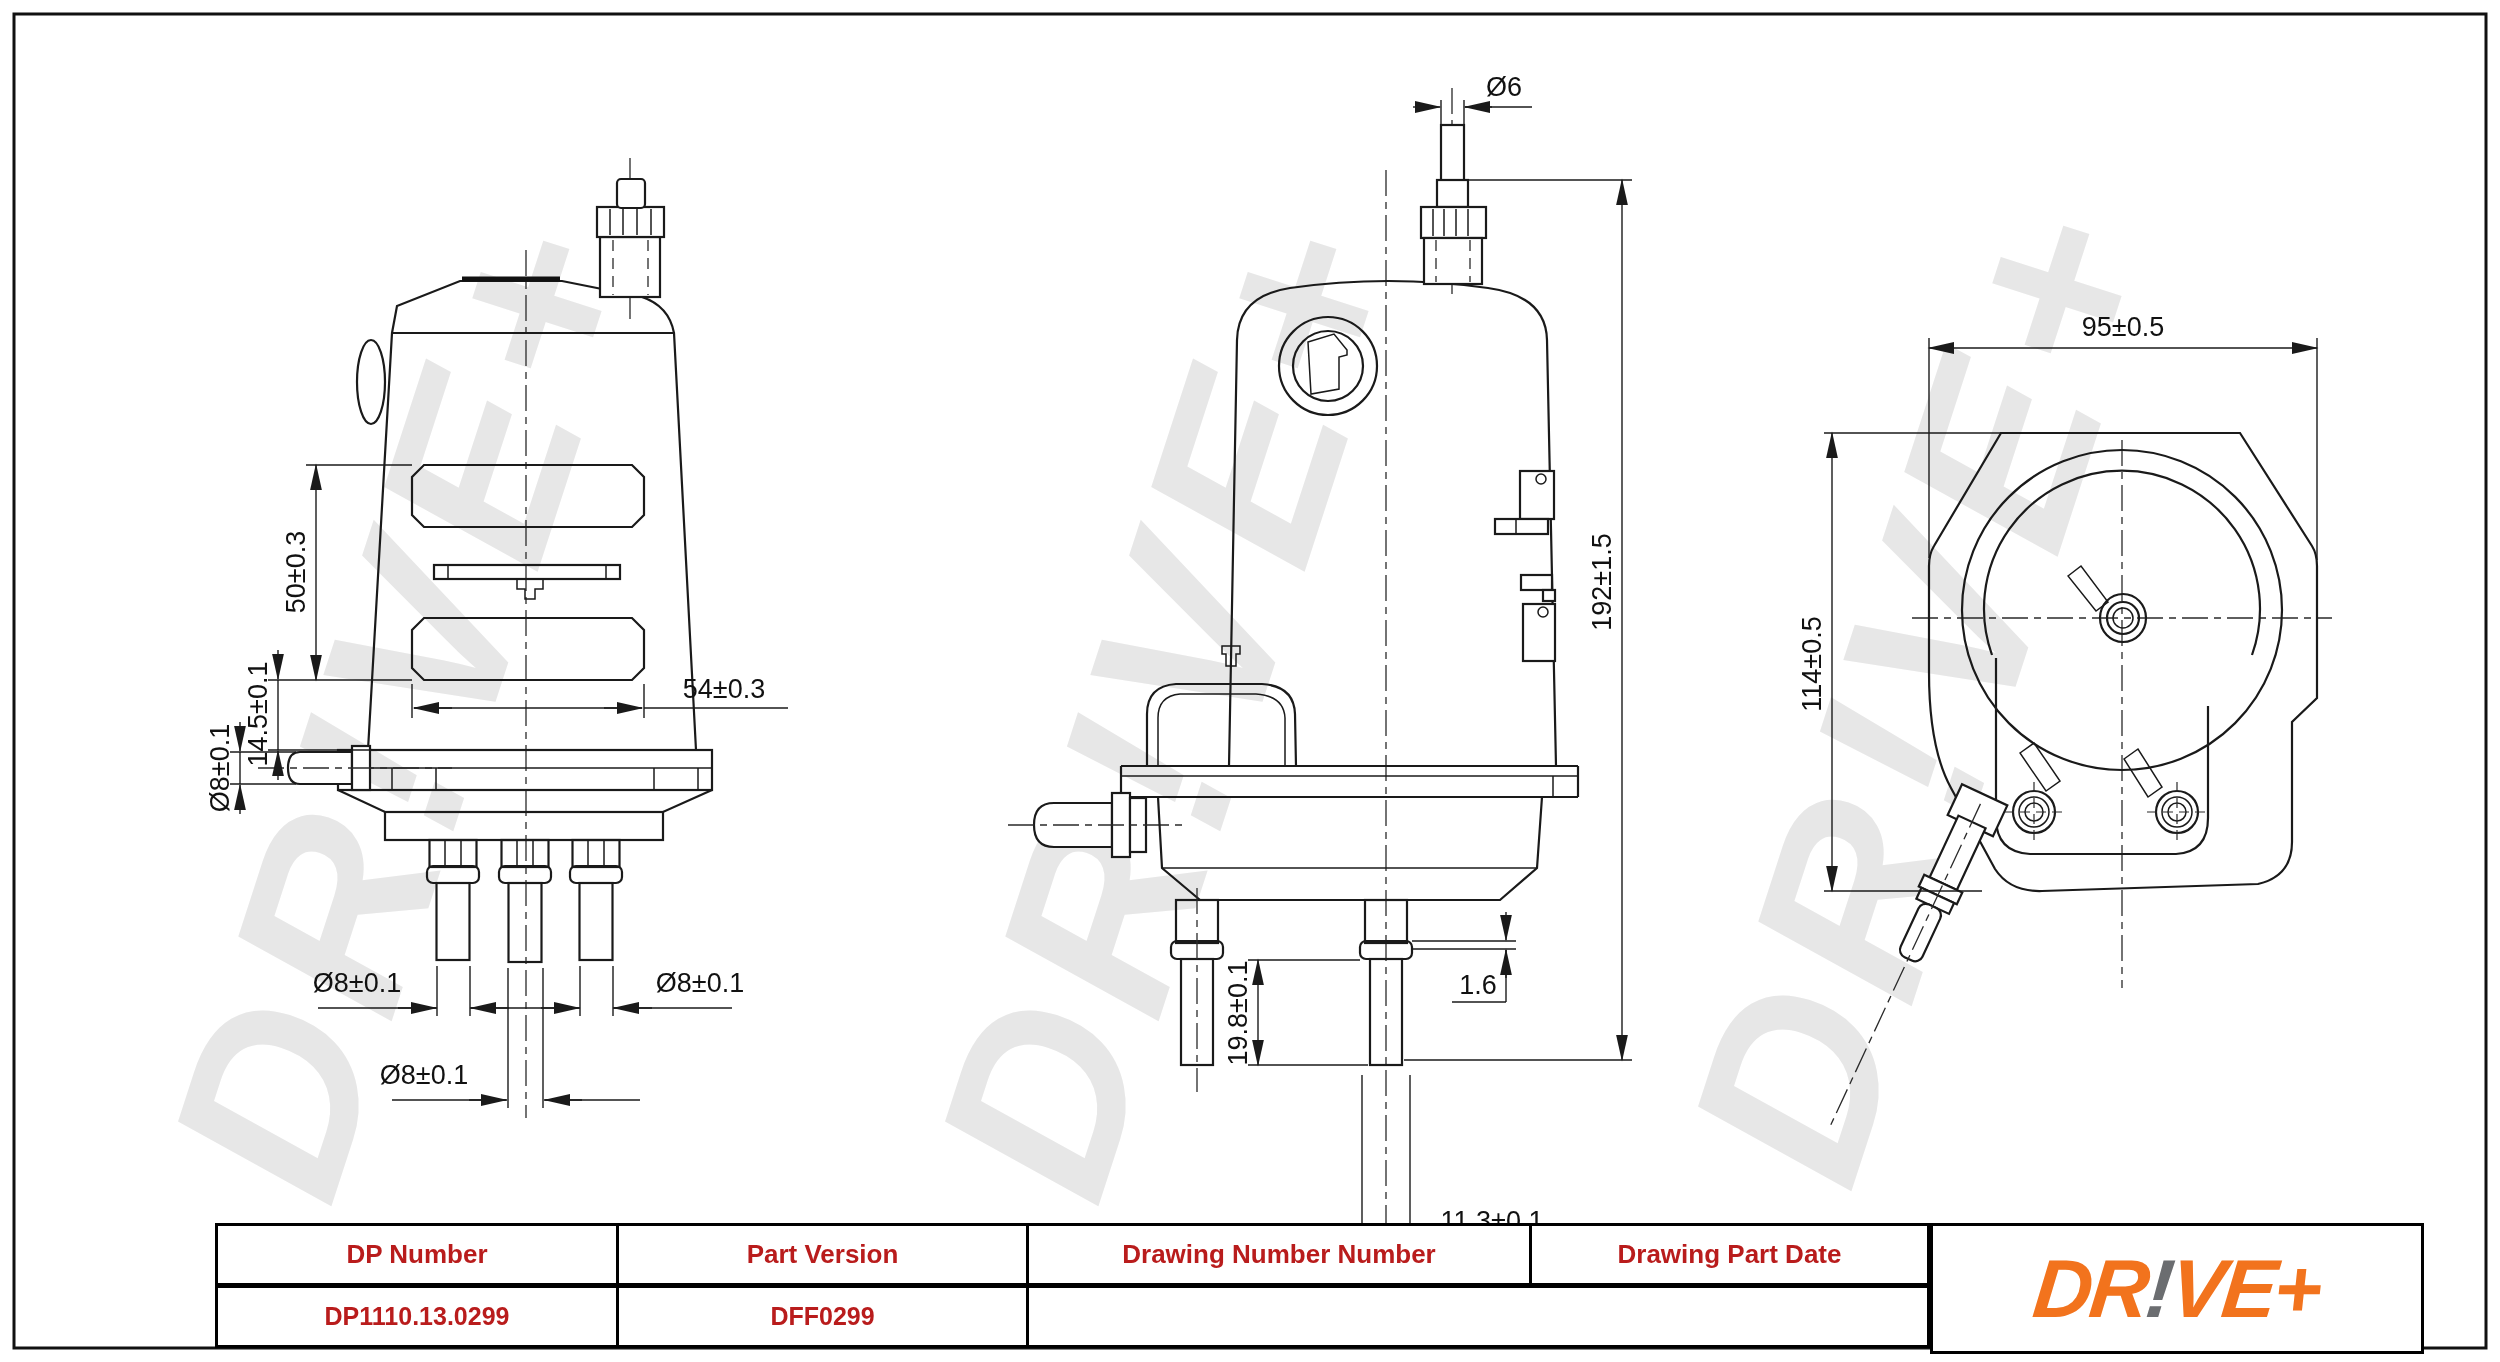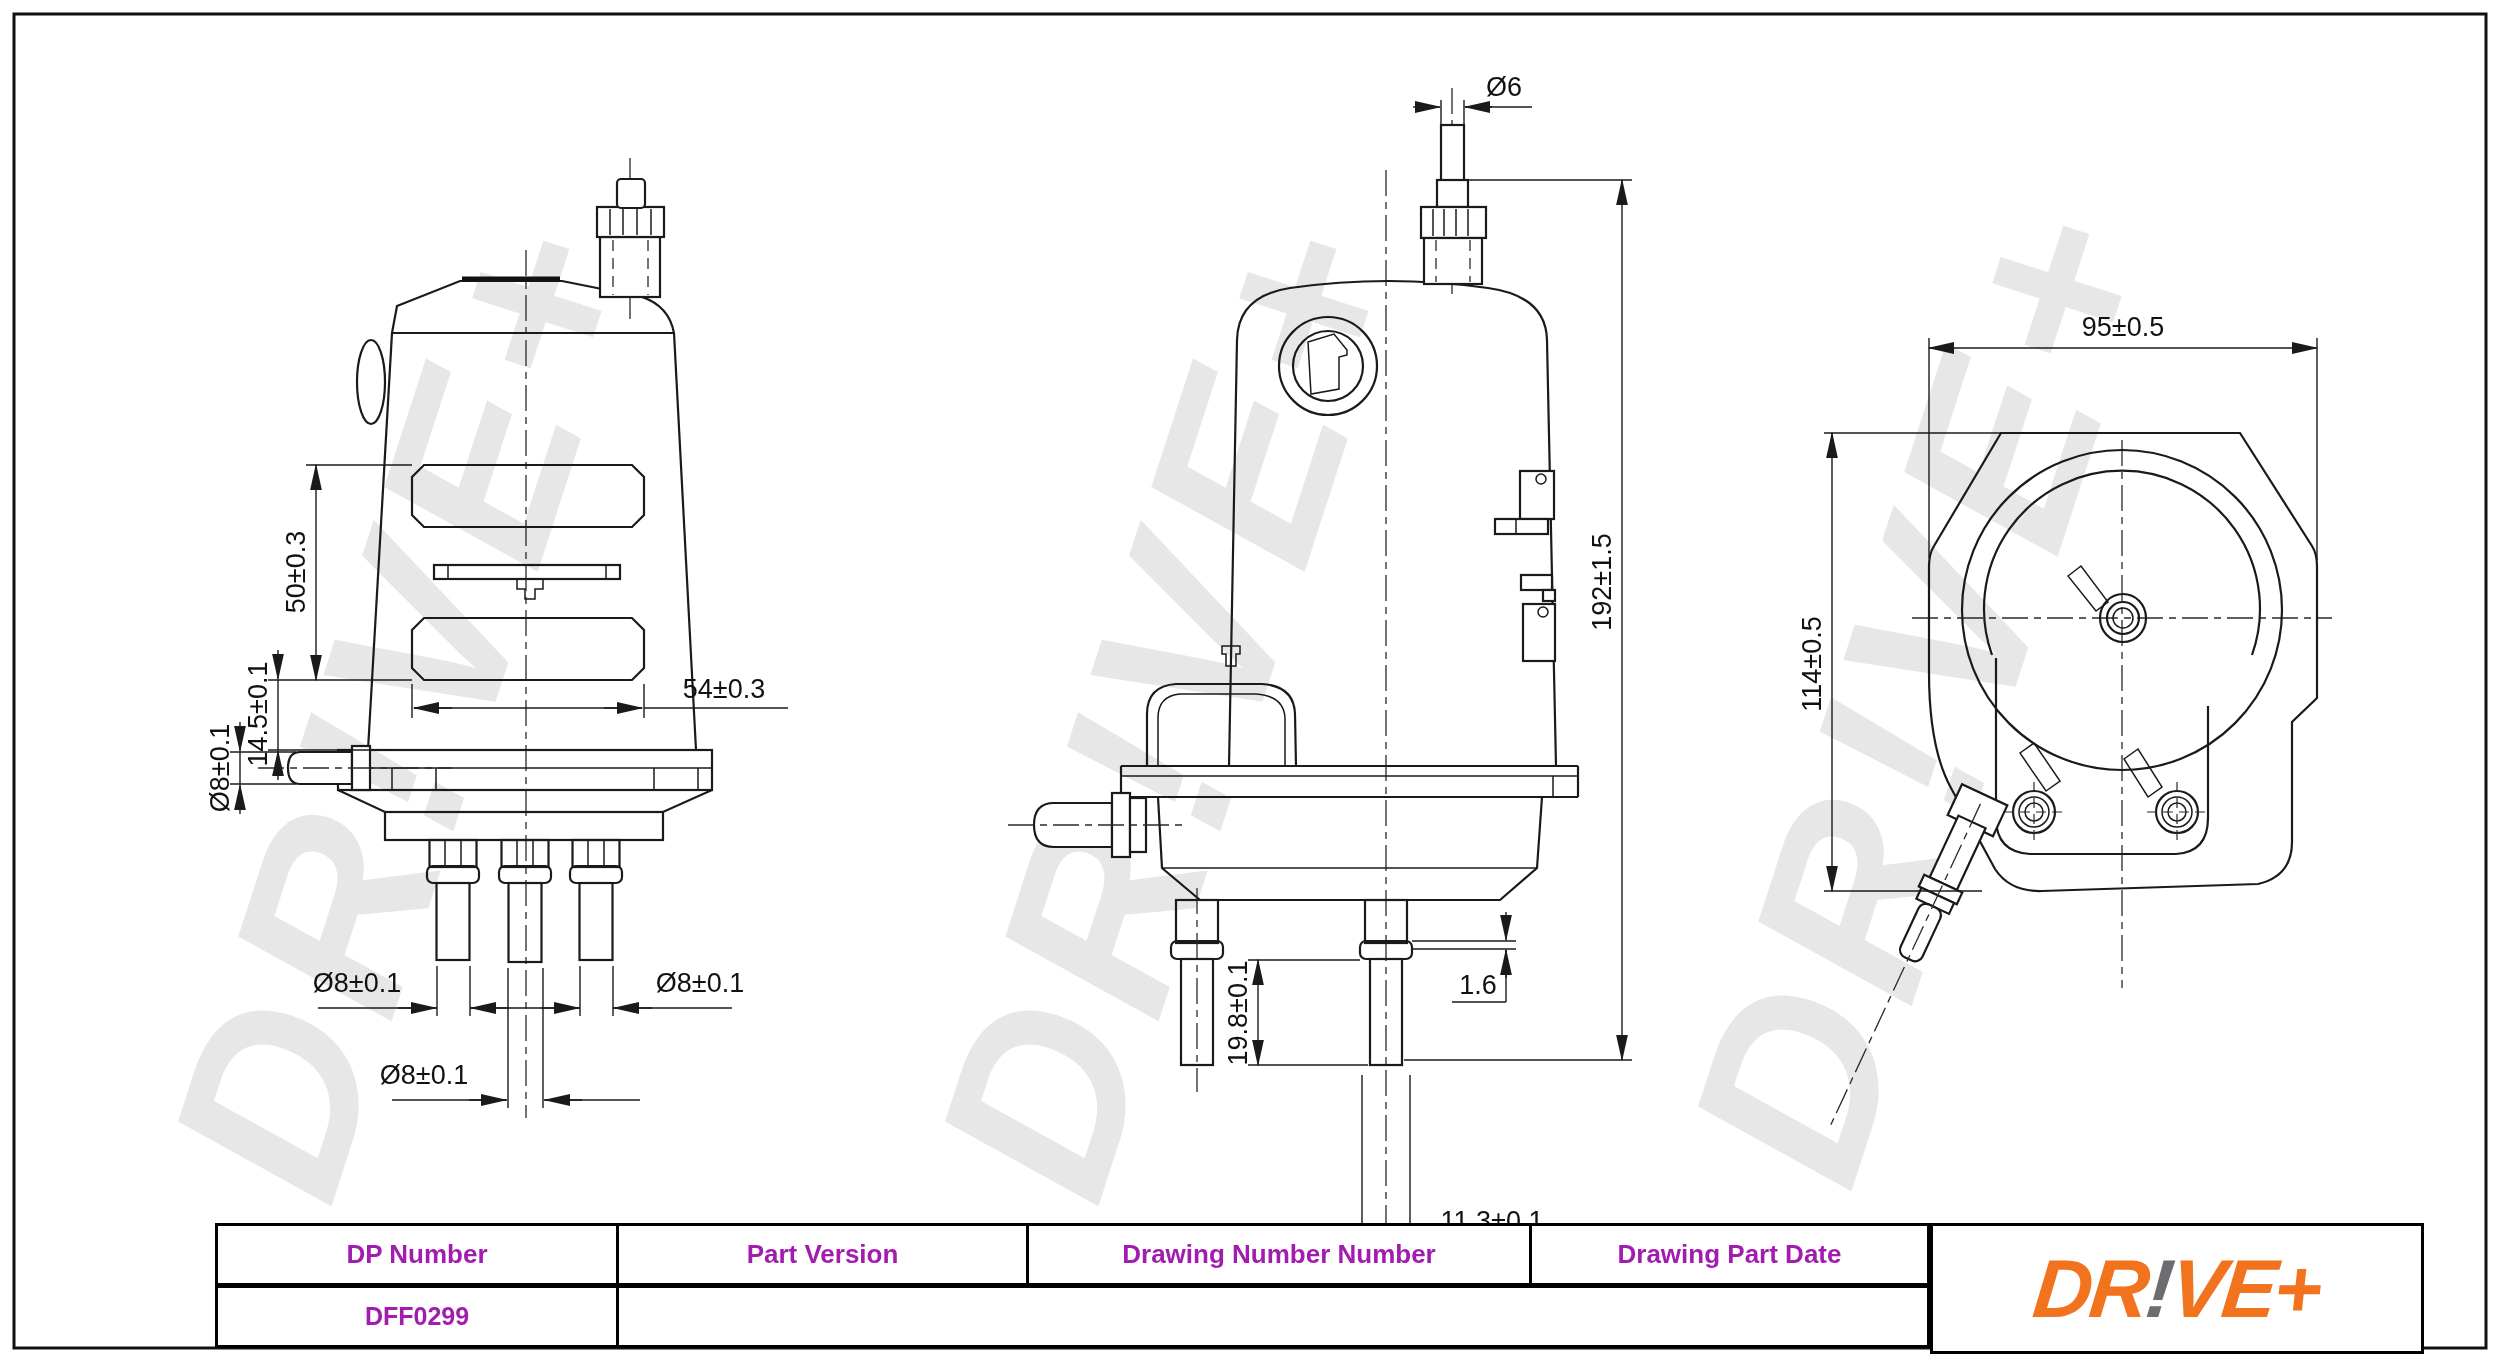--- a/index.html
+++ b/index.html
@@ -14,21 +14,21 @@
   svg .cl{stroke:#2a2a2a;stroke-width:1.3;fill:none;stroke-dasharray:26 6 7 6;}
   svg .cl2{stroke:#2a2a2a;stroke-width:1.2;fill:none;stroke-dasharray:10 6;}
   svg .hid{stroke:#2a2a2a;stroke-width:1.3;fill:none;stroke-dasharray:11 7;}
   svg text.dim{font-family:"Liberation Sans", sans-serif;font-size:27px;fill:#111;}
   svg text.wm{font-family:"Liberation Sans", sans-serif;font-size:250px;font-weight:bold;
               font-style:italic;letter-spacing:14px;fill:#e7e7e7;}
   .tblock{position:absolute;left:215px;top:1223px;width:1715px;height:125px;background:#fff;
           border:3px solid #000;box-sizing:border-box;display:grid;
           grid-template-columns:401px 410px 503px auto;grid-template-rows:62px auto;z-index:3;}
   .tblock .cell{display:flex;align-items:center;justify-content:center;font-weight:bold;
-          font-size:26px;color:#a21caf;border-right:3px solid #000;box-sizing:border-box;}
+          font-size:26px;color:#b91c1c;border-right:3px solid #000;box-sizing:border-box;}
   .tblock .hdr{border-bottom:5px solid #000;}
   .tblock .last{border-right:none;}
   .tblock .val{font-size:25px;}
   .logobox{position:absolute;left:1930px;top:1223px;width:494px;height:131px;background:#fff;
           border:3px solid #000;box-sizing:border-box;display:flex;align-items:center;
           justify-content:center;z-index:4;}
   .logo{font-style:italic;font-weight:900;font-size:82px;letter-spacing:-3px;
         transform:skewX(-6deg);white-space:nowrap;}
   .logo .o{color:#F2731D;}
   .logo .g{color:#6B6D70;}
@@ -336,19 +336,20 @@
       <text class="dim" transform="rotate(-90 1812 664)" x="1812" y="673" text-anchor="middle">114±0.5</text>
     </g>
   </g>
 </svg>
 
 <div class="tblock">
   <div class="cell hdr">DP Number</div>
   <div class="cell hdr">Part Version</div>
   <div class="cell hdr">Drawing Number Number</div>
   <div class="cell hdr last">Drawing Part Date</div>
+  <div class="cell val">DP1110.13.0299</div>
   <div class="cell val">DFF0299</div>
 </div>
 
 <div class="logobox">
   <div class="logo"><span class="o">DR</span><span class="g">!</span><span class="o">VE+</span></div>
 </div>
 </div>
 
 </body></html>

